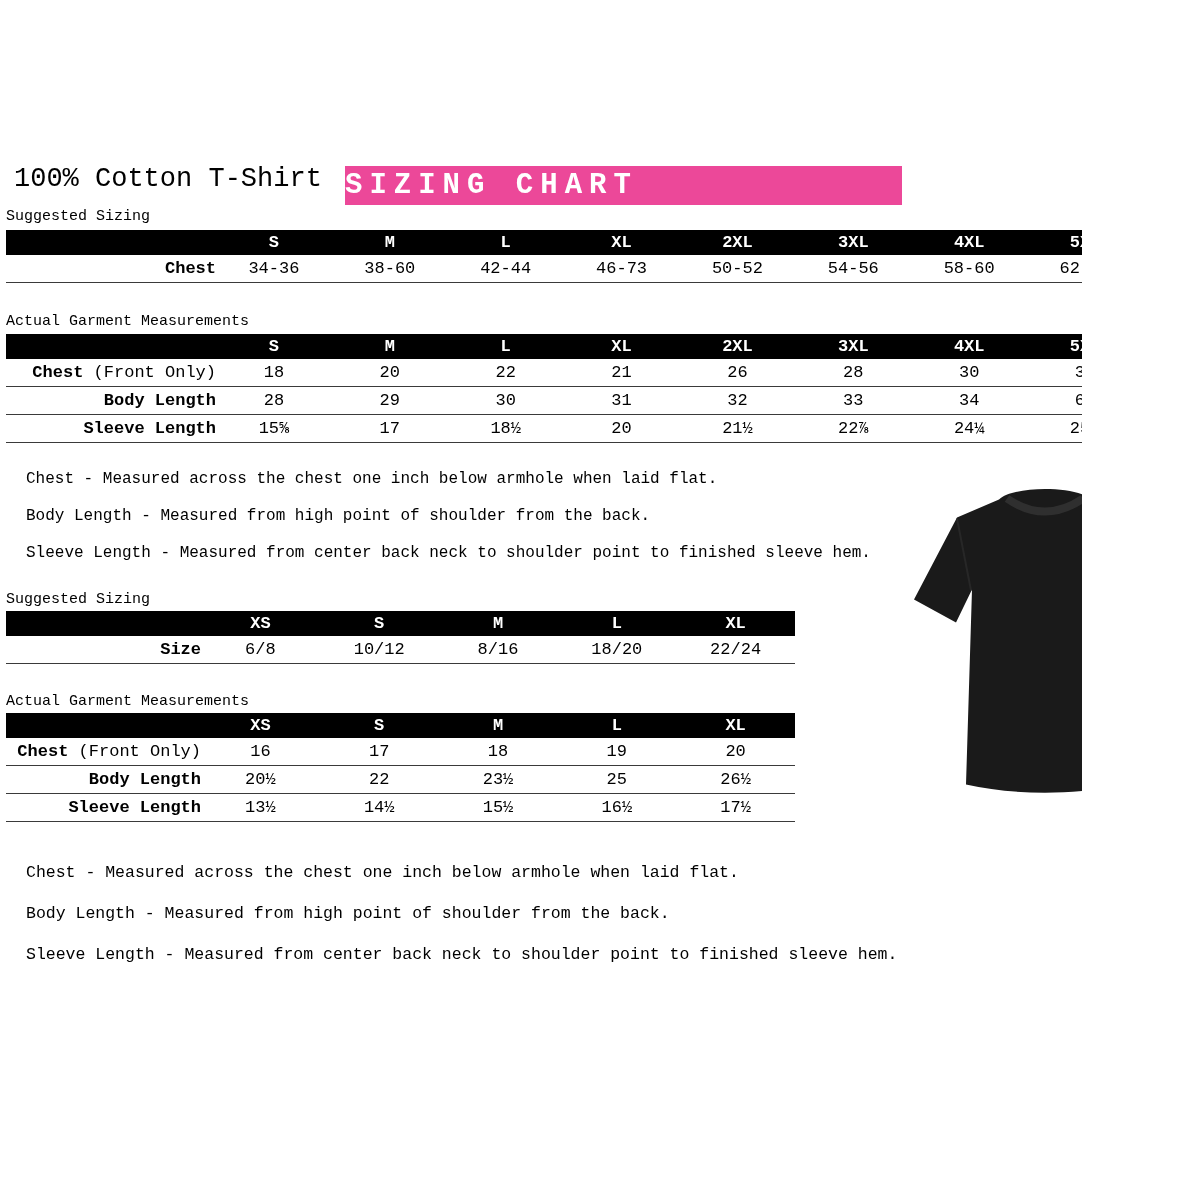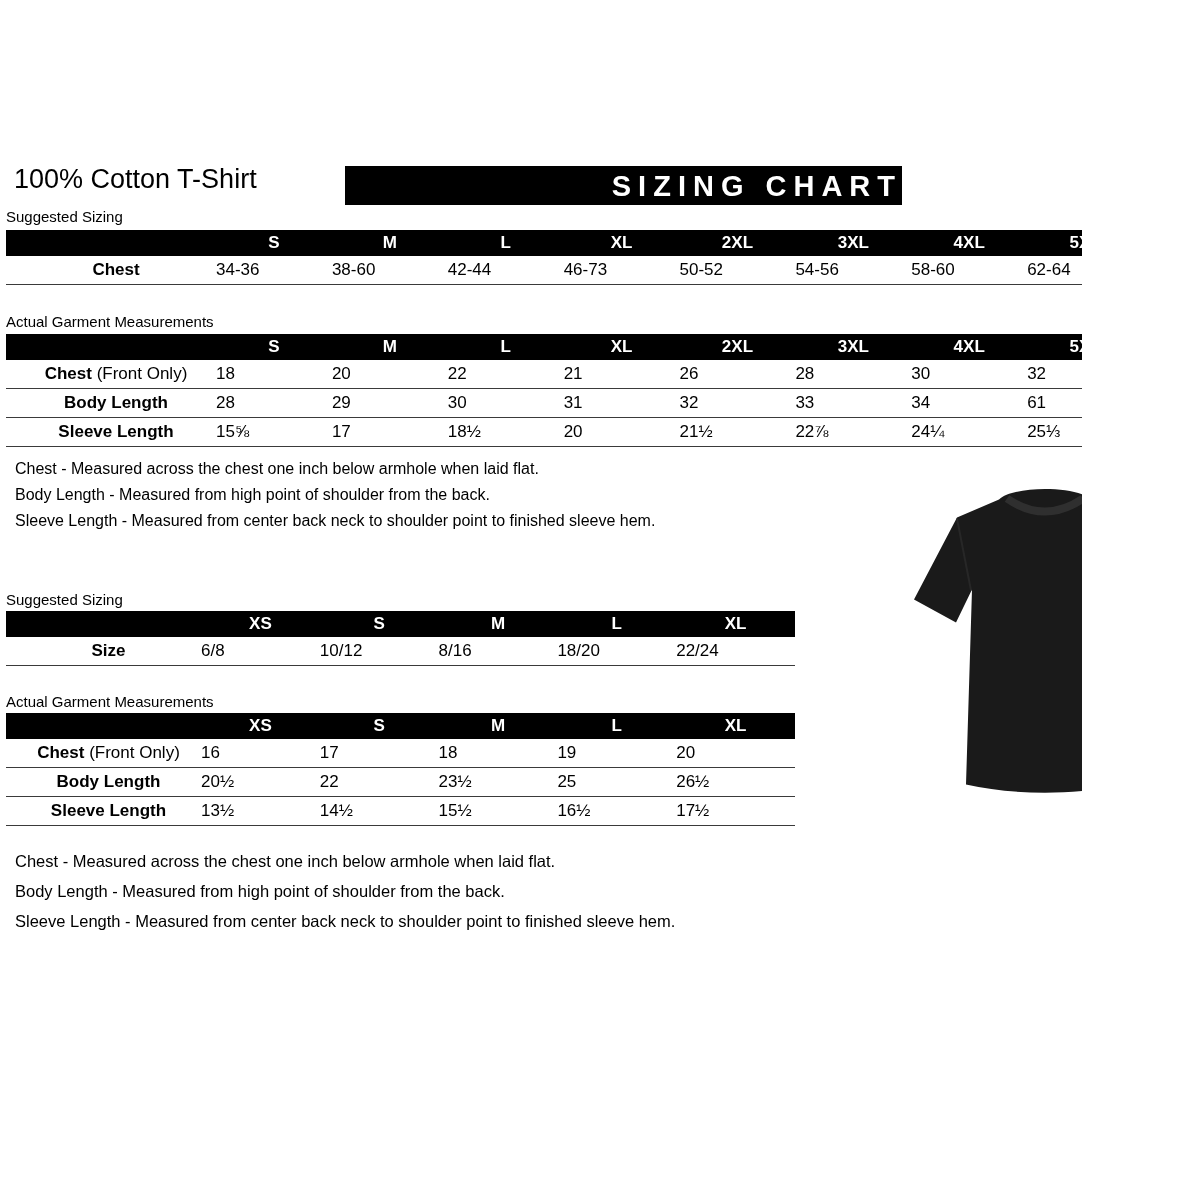--- a/index.html
+++ b/index.html
@@ -1,50 +1,50 @@
 <!DOCTYPE html>
 <html><head>
 <meta charset="utf-8">
 <style>
   html,body{margin:0;padding:0;background:#ffffff;}
   #canvas{
     position:relative;width:1082px;height:1200px;background:#ffffff;
-    font-family:Liberation Sans, sans-serif;color:#000;overflow:hidden;
+    font-family:Liberation Mono, monospace;color:#000;overflow:hidden;
   }
   .abs{position:absolute;}
   #page-title{left:14px;top:164px;font-size:27px;font-weight:400;}
   #banner{
-    left:345px;top:166px;width:557px;height:39px;background:#000000;color:#fff;
-    font-weight:bold;font-size:29px;letter-spacing:7px;text-align:right;line-height:40px;
+    left:345px;top:166px;width:557px;height:39px;background:#ec4899;color:#fff;
+    font-weight:bold;font-size:29px;letter-spacing:7px;text-align:left;line-height:40px;
   }
   .section-label{font-size:15px;}
   #adult-suggested-label{left:6px;top:208px;}
   #adult-suggested-table{left:6px;top:230px;width:1137px;}
   #adult-actual-label{left:6px;top:313px;}
   #adult-actual-table{left:6px;top:334px;width:1137px;}
   #adult-notes{left:14px;top:455px;font-size:16px;line-height:25px;}
   #youth-title{left:4px;top:546px;font-size:26px;font-weight:bold;}
   #youth-suggested-label{left:6px;top:591px;}
   #youth-suggested-table{left:6px;top:611px;width:789px;}
   #youth-actual-label{left:6px;top:693px;}
   #youth-actual-table{left:6px;top:713px;width:789px;}
   #youth-notes{left:14px;top:846px;font-size:16.5px;line-height:29px;}
   #tshirt{left:895px;top:470px;width:300px;height:348px;}
 
   table.size{border-collapse:collapse;width:100%;table-layout:fixed;font-size:17px;}
   table.size thead th{
     background:#000;color:#fff;font-weight:bold;padding:3px 0;font-size:17px;text-align:center;
   }
-  table.size tbody td{text-align:left;padding:4px 0;border-bottom:1px solid #3a3a3a;}
+  table.size tbody td{text-align:center;padding:4px 0;border-bottom:1px solid #3a3a3a;}
   table.size tbody th{
-    text-align:center;padding:4px 0 4px 10px;border-bottom:1px solid #3a3a3a;
+    text-align:right;padding:4px 0 4px 10px;border-bottom:1px solid #3a3a3a;
     font-size:17px;font-weight:bold;
   }
   .sublabel{font-weight:normal;}
-  .notes p{margin:1px;}
+  .notes p{margin:12px;}
 </style>
 </head>
 <body>
 
 <div id="canvas">
 
   <div class="abs" id="page-title">100% Cotton T-Shirt</div>
 
   <div class="abs" id="banner">SIZING CHART</div>
 

